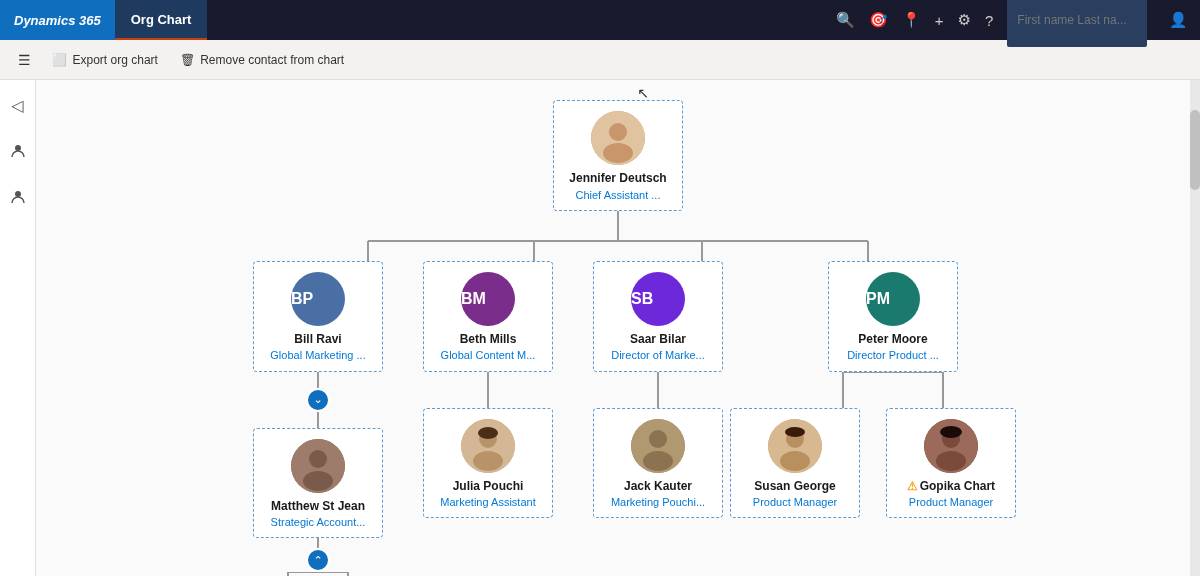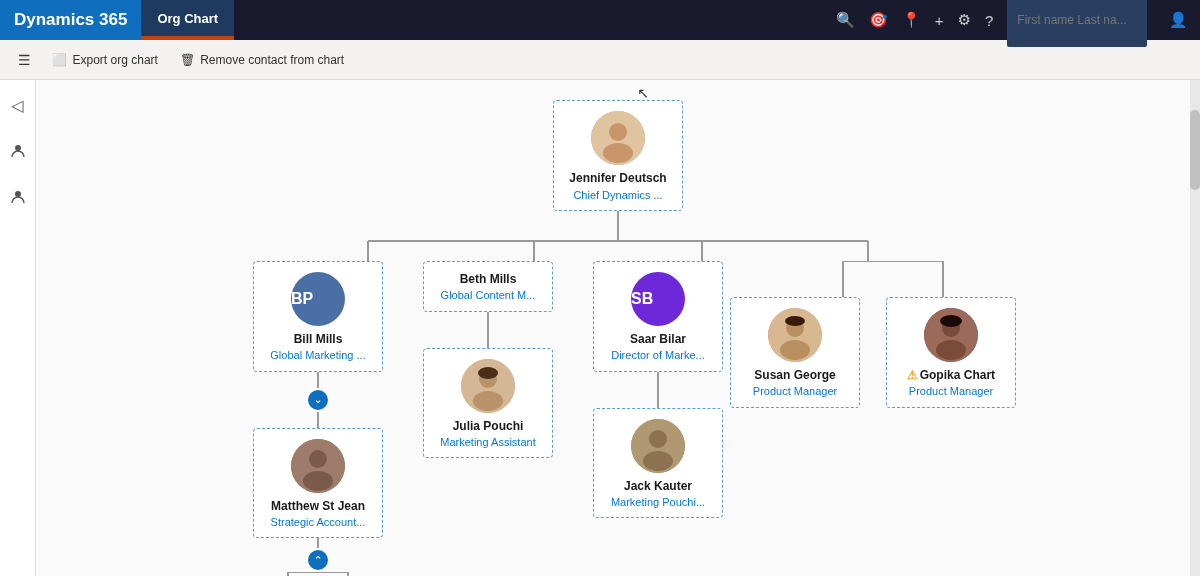--- a/index.html
+++ b/index.html
@@ -12,35 +12,36 @@
       background: #1a1a2e;
       height: 40px;
       color: #fff;
     }
     .nav-dynamics {
       background: #106ebe;
       height: 100%;
       display: flex;
       align-items: center;
       padding: 0 14px;
-      font-size: 17px;
+      font-size: 13px;
       font-weight: 600;
       color: #fff;
       cursor: pointer;
+      font-style: italic;
     }
     .nav-org-chart {
       background: #1f3a5f;
       height: 100%;
       display: flex;
       align-items: center;
       padding: 0 16px;
       font-size: 13px;
       font-weight: 600;
       color: #fff;
-      border-bottom: 4px solid #c2410c;
+      border-bottom: 2px solid #c2410c;
     }
     .nav-spacer { flex: 1; }
     .nav-icons {
       display: flex;
       align-items: center;
       gap: 14px;
       padding: 0 12px;
     }
     .nav-icon {
       color: #ccc;
@@ -287,21 +288,21 @@
         <div class="node-card">
           <div class="node-avatar" style="background: #c9a87c;">
 
             <svg width="54" height="54" viewBox="0 0 54 54">
               <circle cx="27" cy="27" r="27" fill="#e0c4a0"></circle>
               <circle cx="27" cy="21" r="9" fill="#c9956a"></circle>
               <ellipse cx="27" cy="42" rx="15" ry="10" fill="#c9956a"></ellipse>
             </svg>
           </div>
           <div class="node-name">Jennifer Deutsch</div>
-          <div class="node-title">Chief Dynamics ...</div>
+          <div class="node-title">Chief Assistant ...</div>
         </div>
 
         <svg class="connector" width="2" height="30">
           <line x1="1" y1="0" x2="1" y2="30" stroke="#999" stroke-width="2"></line>
         </svg>
 
         <div style="position:absolute; margin-top: -15px; margin-left: 50px; font-size: 14px; color: #333;">↖</div>
 
         <svg class="connector" width="660" height="20">
           <line x1="80" y1="0" x2="580" y2="0" stroke="#999" stroke-width="2"></line>
@@ -312,21 +313,21 @@
         </svg>
       </div>
 
       <div class="row" style="align-items: flex-start; margin-top:0;">
 
         <div class="col" style="width: 150px;">
           <div class="node-card">
             <div class="node-avatar av-blue">
               <span>BP</span>
             </div>
-            <div class="node-name">Bill Mills</div>
+            <div class="node-name">Bill Ravi</div>
             <div class="node-title">Global Marketing ...</div>
           </div>
 
           <svg width="2" height="16">
               <line x1="1" y1="0" x2="1" y2="16" stroke="#999" stroke-width="2"></line>
             </svg>
 
           <div class="expand-btn" style="background:#106ebe;">
             <span>⌄</span>
           </div>
@@ -357,20 +358,23 @@
           <svg width="100" height="20">
             <line x1="20" y1="0" x2="80" y2="0" stroke="#999" stroke-width="2"></line>
             <line x1="20" y1="0" x2="20" y2="20" stroke="#999" stroke-width="2"></line>
             <line x1="80" y1="0" x2="80" y2="20" stroke="#999" stroke-width="2"></line>
           </svg>
 
         </div>
 
         <div class="col" style="width: 150px;">
           <div class="node-card">
+            <div class="node-avatar" style="background:#7b2d8b;">
+              <span>BM</span>
+            </div>
             <div class="node-name">Beth Mills</div>
             <div class="node-title">Global Content M...</div>
           </div>
 
           <svg width="2" height="36">
               <line x1="1" y1="0" x2="1" y2="36" stroke="#999" stroke-width="2"></line>
             </svg>
 
           <div class="node-card">
             <div class="node-avatar" style="background:#c9a87c;">
@@ -407,20 +411,27 @@
                 <circle cx="27" cy="20" r="9" fill="#8c7250"></circle>
                 <ellipse cx="27" cy="42" rx="15" ry="10" fill="#8c7250"></ellipse>
               </svg>
             </div>
             <div class="node-name">Jack Kauter</div>
             <div class="node-title">Marketing Pouchi...</div>
           </div>
         </div>
 
         <div class="col" style="width: 240px;">
+          <div class="node-card" style="margin-left:40px;">
+            <div class="node-avatar" style="background:#1a7a6e;">
+              <span>PM</span>
+            </div>
+            <div class="node-name">Peter Moore</div>
+            <div class="node-title">Director Product ...</div>
+          </div>
 
           <svg width="200" height="36" style="margin-left:40px;">
             <line x1="50" y1="0" x2="150" y2="0" stroke="#999" stroke-width="2"></line>
             <line x1="100" y1="0" x2="100" y2="0" stroke="#999" stroke-width="2"></line>
             <line x1="50" y1="0" x2="50" y2="36" stroke="#999" stroke-width="2"></line>
             <line x1="150" y1="0" x2="150" y2="36" stroke="#999" stroke-width="2"></line>
           </svg>
 
           <div class="row" style="gap:26px;">
 

